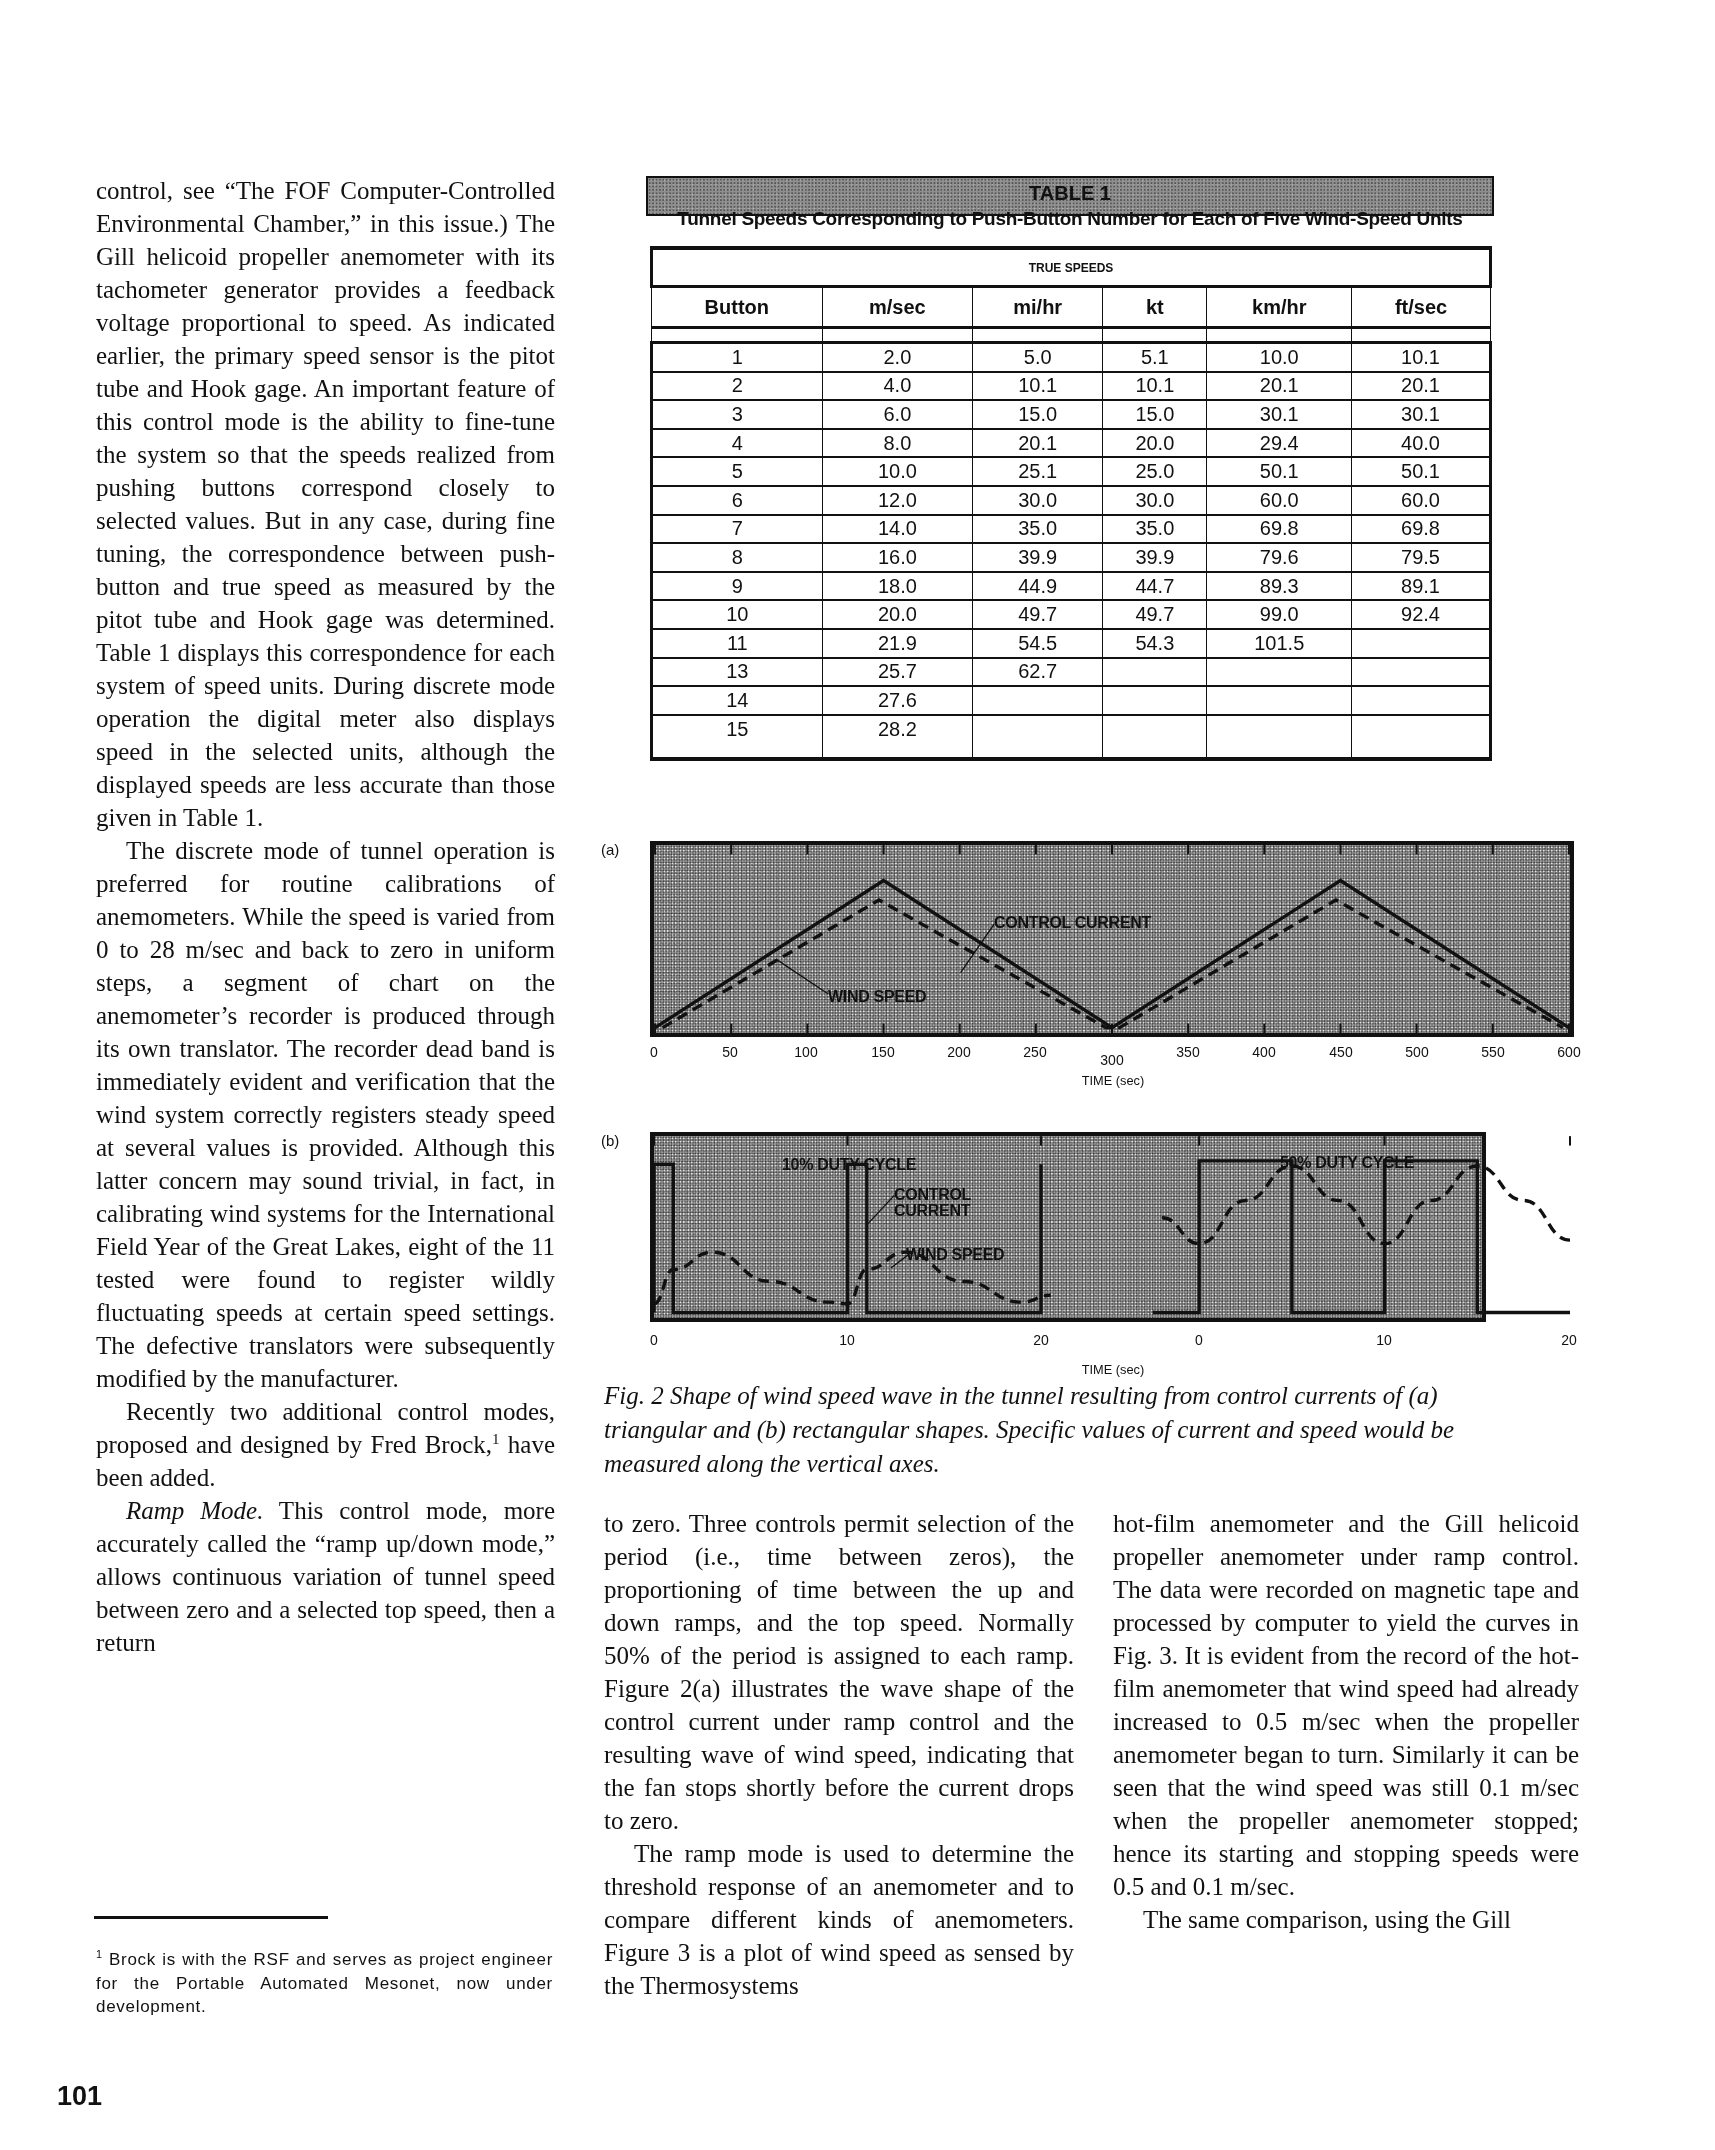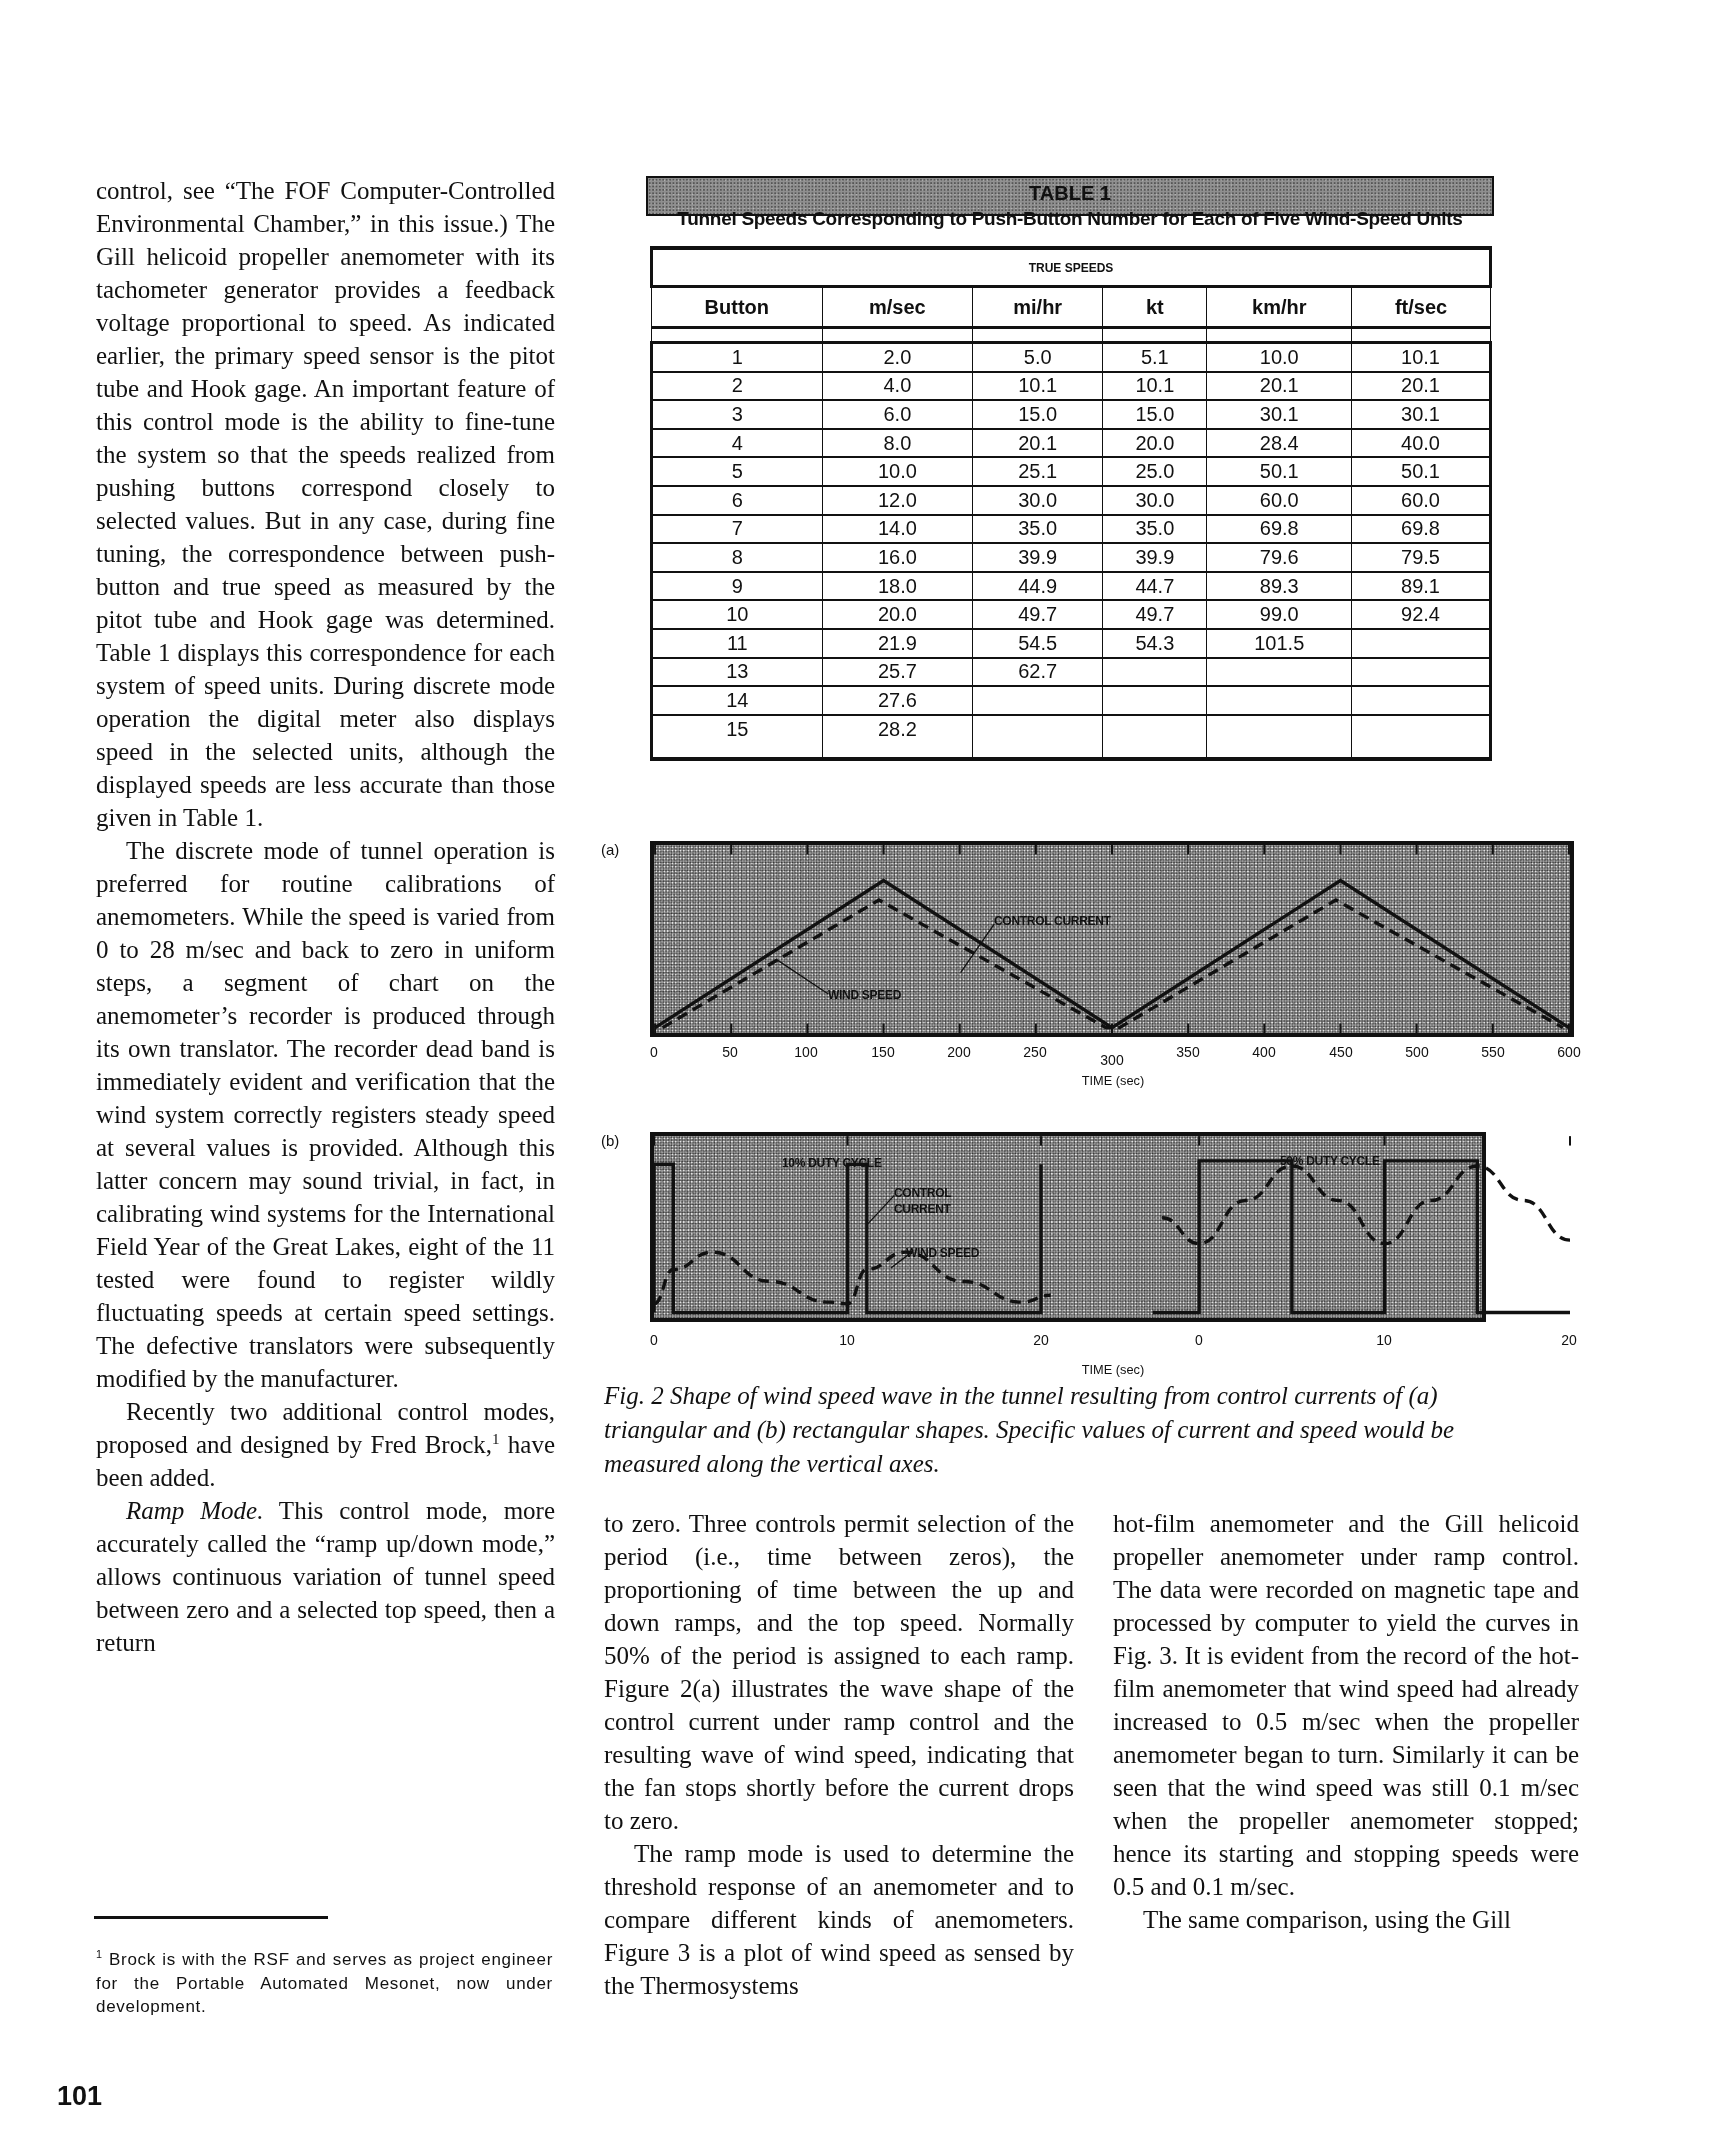--- a/index.html
+++ b/index.html
@@ -38,21 +38,21 @@
   #speed-table tbody tr.last td { height: 39px; border-bottom: 4px solid #111; vertical-align: top; padding-top: 2.7px; }
 
   
   .panel-letter { position: absolute; font-size: 15px; }
   .fig-box { position: absolute; border: 4px solid #111; box-sizing: border-box; background: #9c9c9c;
      background-image: radial-gradient(#333 0.7px, transparent 1.1px), radial-gradient(#e4e4e4 0.8px, transparent 1.2px), radial-gradient(#666 0.5px, transparent 0.9px);
      background-size: 2.7px 2.7px, 4px 4px, 6px 6px; }
   .fig-svg { position: absolute; left: 0; top: 0; overflow: visible; }
   .tick-label { position: absolute; font-size: 14px; transform: translateX(-50%); }
   .axis-title { position: absolute; font-size: 12.8px; transform: translateX(-50%); }
-  .annot { position: absolute; font-size: 12px; font-weight: bold; letter-spacing: -0.3px; background: rgba(200,200,200,0.0); }
+  .annot { position: absolute; font-size: 16px; font-weight: bold; letter-spacing: -0.3px; background: rgba(200,200,200,0.0); }
 
   #fig-caption { position: absolute; left: 604px; top: 1379px; width: 901px; font-size: 25px; line-height: 34px; font-style: italic; }
 
   
   #mid-col { position: absolute; left: 604px; top: 1507px; width: 470px; }
   #right-col { position: absolute; left: 1113px; top: 1507px; width: 466px; }
 </style>
 </head>
 <body>
 
@@ -117,21 +117,21 @@
         <td>15.0</td>
         <td>15.0</td>
         <td>30.1</td>
         <td>30.1</td>
       </tr>
       <tr class="data">
         <td>4</td>
         <td>8.0</td>
         <td>20.1</td>
         <td>20.0</td>
-        <td>28.4</td>
+        <td>29.4</td>
         <td>40.0</td>
       </tr>
       <tr class="data">
         <td>5</td>
         <td>10.0</td>
         <td>25.1</td>
         <td>25.0</td>
         <td>50.1</td>
         <td>50.1</td>
       </tr>

